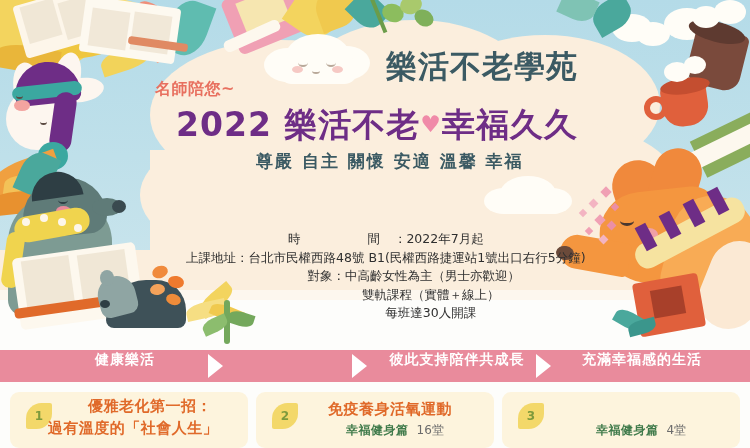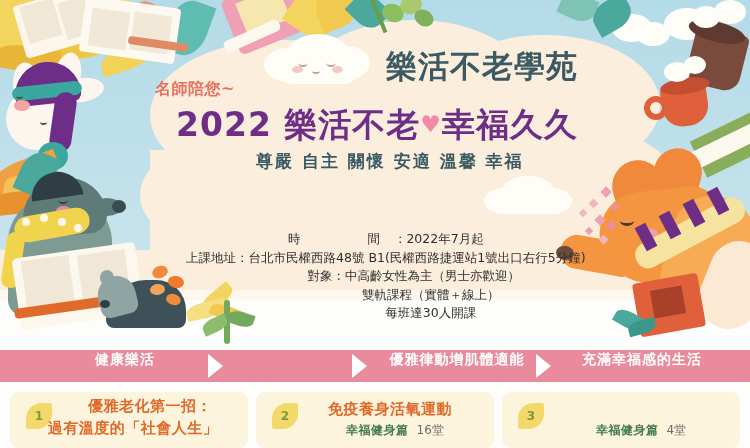--- a/index.html
+++ b/index.html
@@ -354,21 +354,21 @@
       <span>對象</span><span>：中高齡女性為主（男士亦歡迎）</span>
     </span>
     <span class="row indent2">雙軌課程（實體＋線上）</span>
     <span class="row indent2">每班達30人開課</span>
   </div>
 
   <div class="banner">
     <div class="chev-item" style="left:40px;width:170px;">健康樂活</div>
     <div class="chev-arrow" style="left:208px;"></div>
     <div class="chev-arrow" style="left:352px;"></div>
-    <div class="chev-item" style="left:368px;width:178px;">優雅律動增肌體適能</div>
+    <div class="chev-item" style="left:368px;width:178px;">彼此支持陪伴共成長</div>
     <div class="chev-arrow" style="left:536px;"></div>
     <div class="chev-item" style="left:552px;width:180px;">充滿幸福感的生活</div>
   </div>
 
   <div class="card c1" style="left:10px;width:238px;">
     <div class="leafbadge">1</div>
     <div class="ctitle">優雅老化第一招：</div>
     <div class="line2">過有溫度的「社會人生」</div>
   </div>
 

